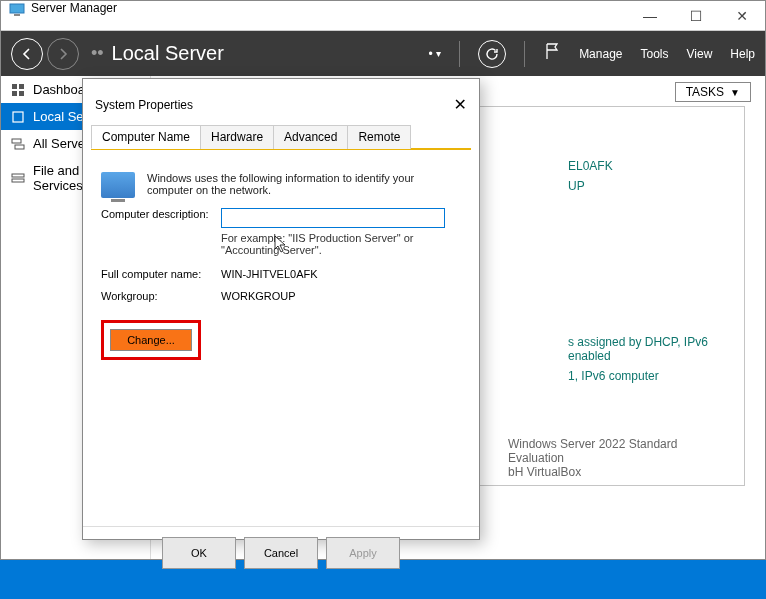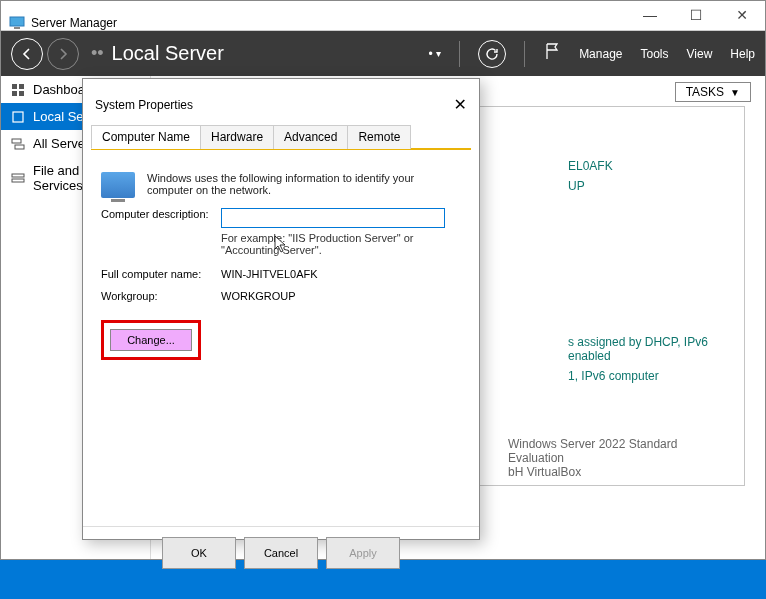--- a/index.html
+++ b/index.html
@@ -2,21 +2,21 @@
 <html><head>
 <meta charset="utf-8">
 <style>
 * { box-sizing: border-box; font-family: "Segoe UI", Arial, sans-serif; }
 body { margin: 0; width: 766px; height: 599px; background: #0078d7; position: relative; overflow: hidden; font-size: 12px; }
 
 
 .main-window { position: absolute; top: 0; left: 0; width: 766px; height: 560px; background: #fff; border: 1px solid #888; }
 
 
-.titlebar { height: 30px; background: #fff; display: flex; align-items: flex-end; padding-left: 8px; border-bottom: 1px solid #ccc; }
+.titlebar { height: 30px; background: #fff; display: flex; align-items: flex-start; padding-left: 8px; border-bottom: 1px solid #ccc; }
 .titlebar-icon { width: 16px; height: 16px; margin-right: 6px; display: flex; align-items: center; justify-content: center; }
 .titlebar-title { font-size: 12px; color: #000; }
 .titlebar-controls { margin-left: auto; display: flex; }
 .titlebar-btn { width: 46px; height: 30px; display: flex; align-items: center; justify-content: center; font-size: 14px; color: #444; }
 
 
 .header-bar { height: 45px; background: #3a3a3a; display: flex; align-items: center; color: #fff; padding: 0 10px; }
 .nav-arrow { width: 32px; height: 32px; border: 1px solid #888; border-radius: 50%; display: flex; align-items: center; justify-content: center; margin-right: 4px; color: #aaa; font-size: 16px; }
 .nav-arrow.enabled { border-color: #fff; color: #fff; }
 .header-title-sep { font-size: 18px; color: #999; margin: 0 8px; }
@@ -53,21 +53,21 @@
 .dialog-row { display: flex; margin-bottom: 10px; }
 .dialog-icon-col { width: 46px; }
 .dialog-text-col { flex: 1; font-size: 11px; color: #222; }
 .field-row { display: flex; align-items: flex-start; margin-bottom: 2px; font-size: 11px; }
 .field-label { width: 120px; }
 .field-val { flex: 1; }
 .text-input { width: 224px; height: 20px; border: 1px solid #0078d7; outline: none; padding: 0 4px; font-size: 11px; }
 .hint-text { font-size: 11px; color: #333; margin: 4px 0 12px 120px; width: 220px; }
 .change-row { display: flex; margin-top: 18px; }
 .change-text { width: 260px; font-size: 11px; }
-.change-btn { width: 82px; height: 22px; border: 1px solid #888; background: #f0abfc; font-size: 11px; }
+.change-btn { width: 82px; height: 22px; border: 1px solid #888; background: #f97316; font-size: 11px; }
 .change-highlight { border: 3px solid #e00000; display: inline-block; padding: 6px; }
 .dialog-footer { border-top: 1px solid #ddd; padding: 10px; display: flex; justify-content: center; gap: 8px; }
 .footer-btn { width: 74px; height: 32px; border: 1px solid #999; background: #e8e8e8; font-size: 11px; }
 .footer-btn.disabled { color: #999; }
 
 .comp-icon { width: 34px; height: 26px; background: linear-gradient(#5aa6e8,#3a7ec8); border-radius: 2px; position: relative; }
 .comp-icon:after { content:""; position:absolute; bottom:-4px; left:10px; width:14px; height:3px; background:#888; }
 
 .cursor-arrow { position: absolute; left: 274px; top: 235px; font-size: 14px; pointer-events: none; z-index: 200; }
 </style>

